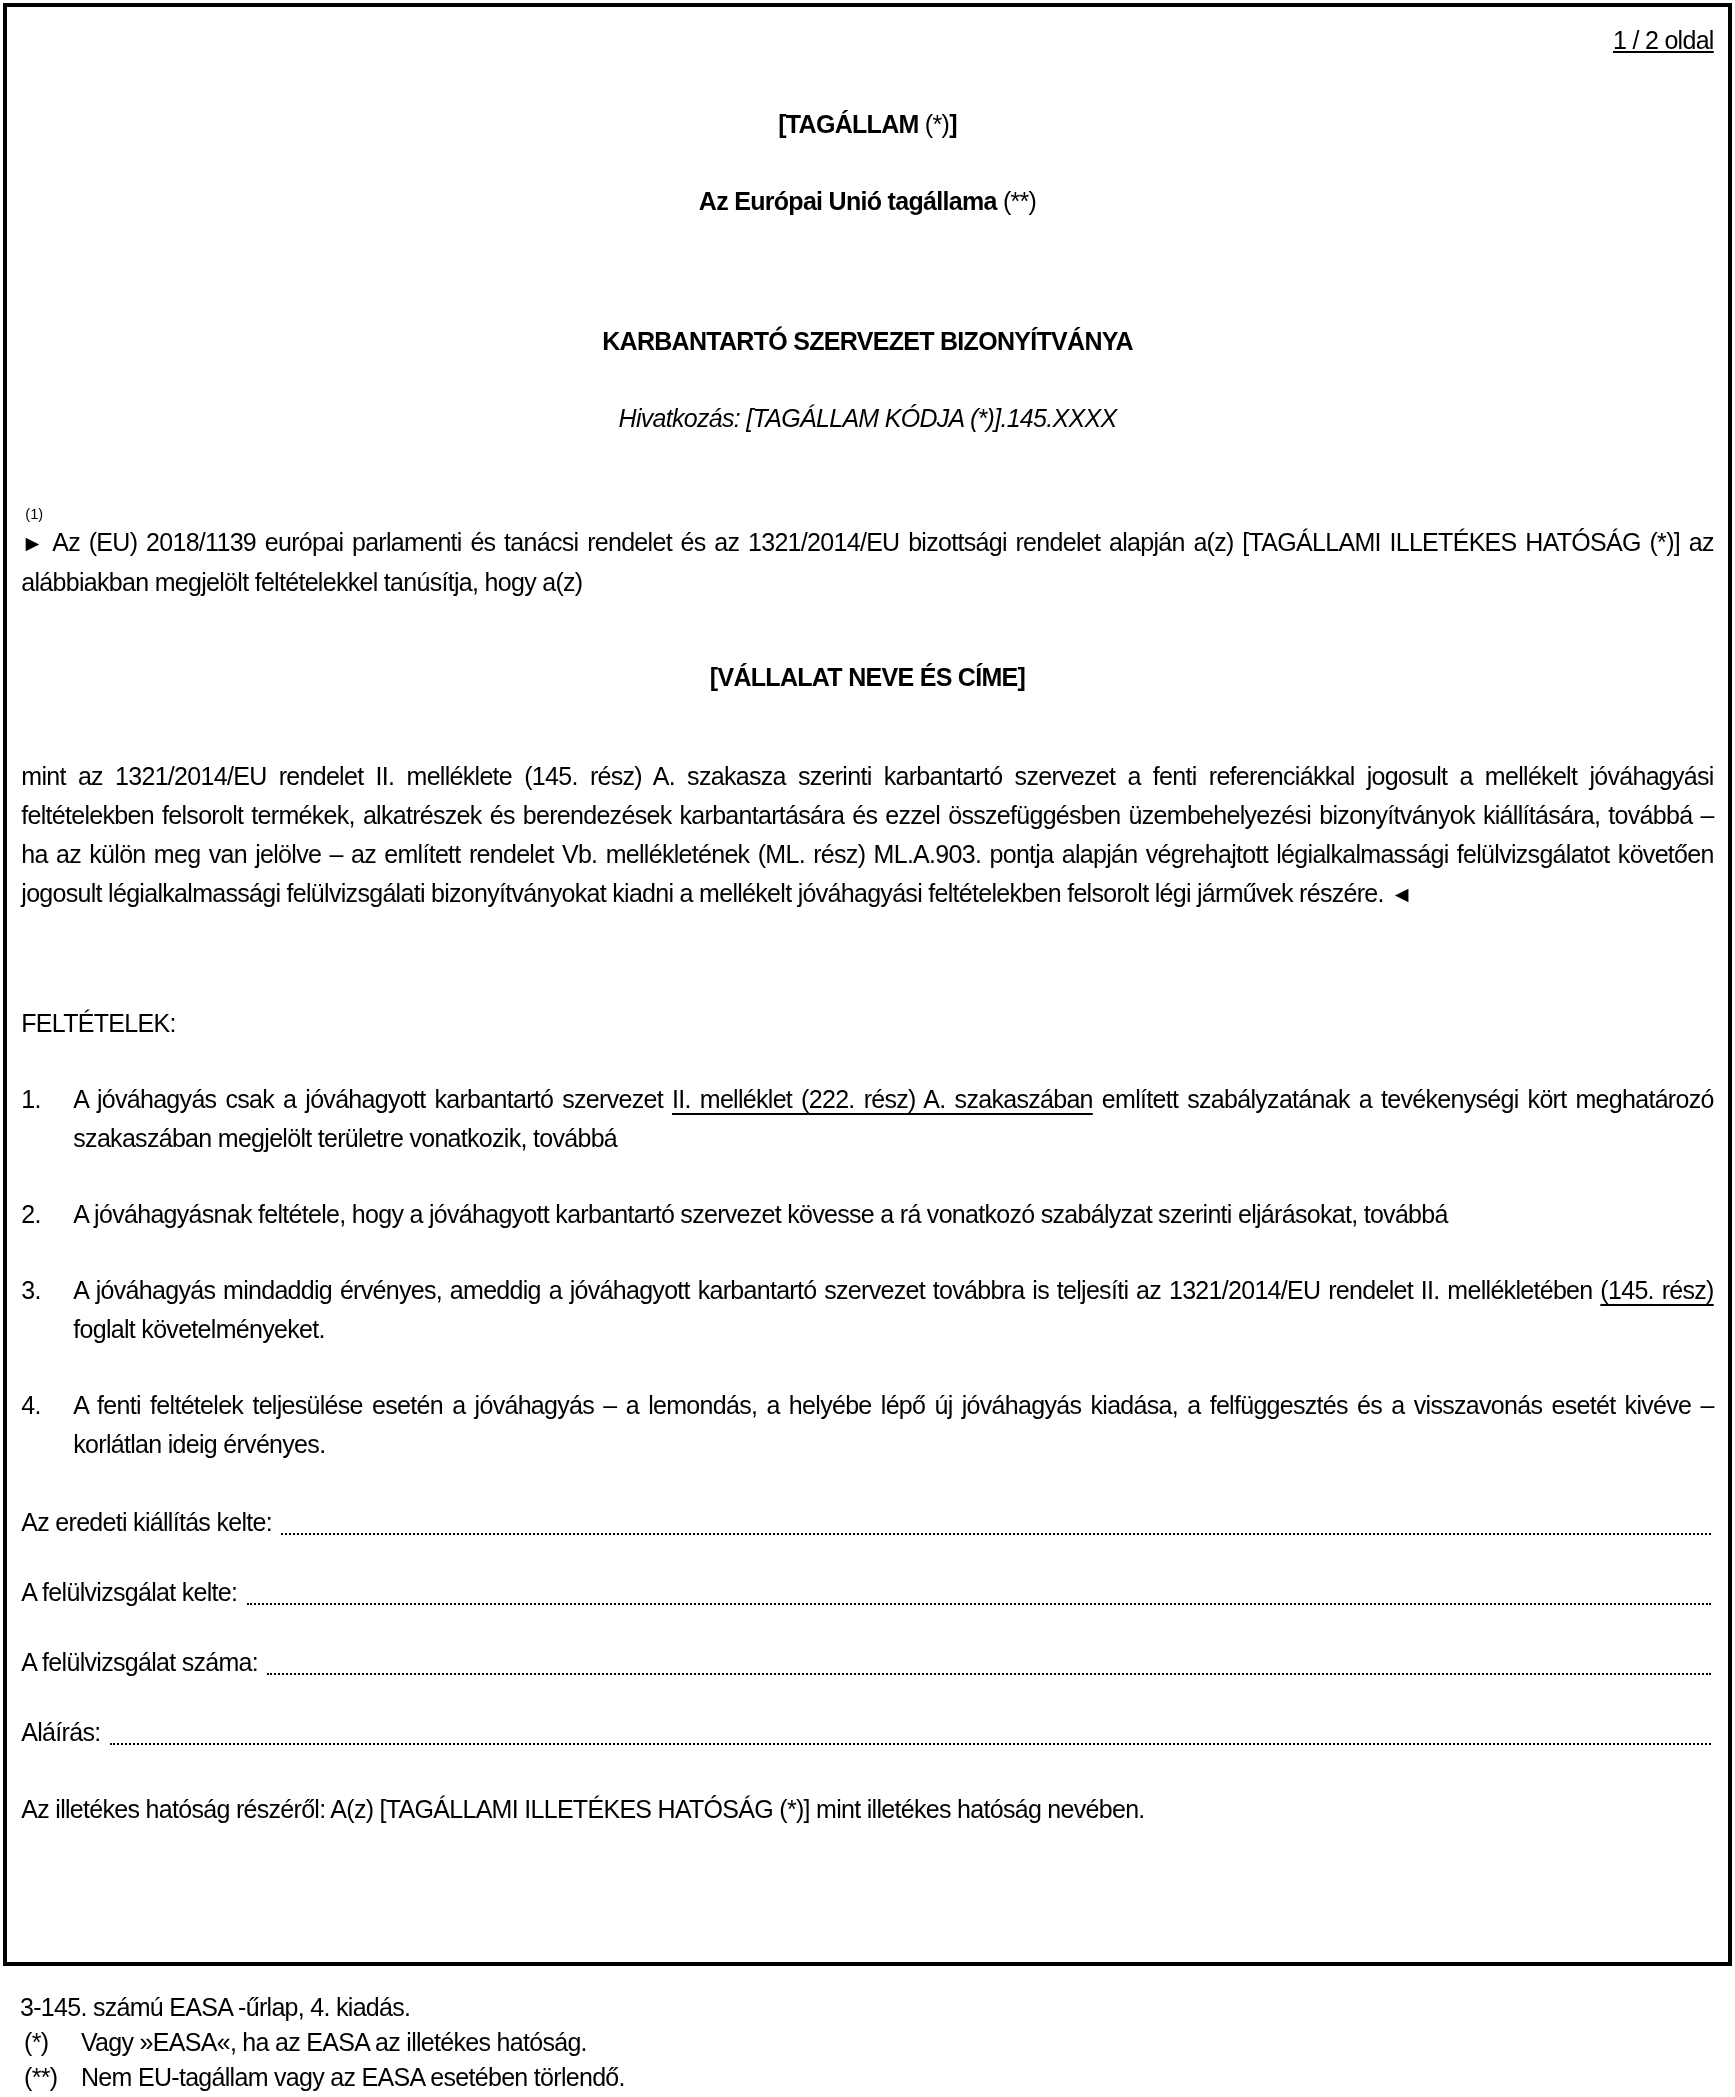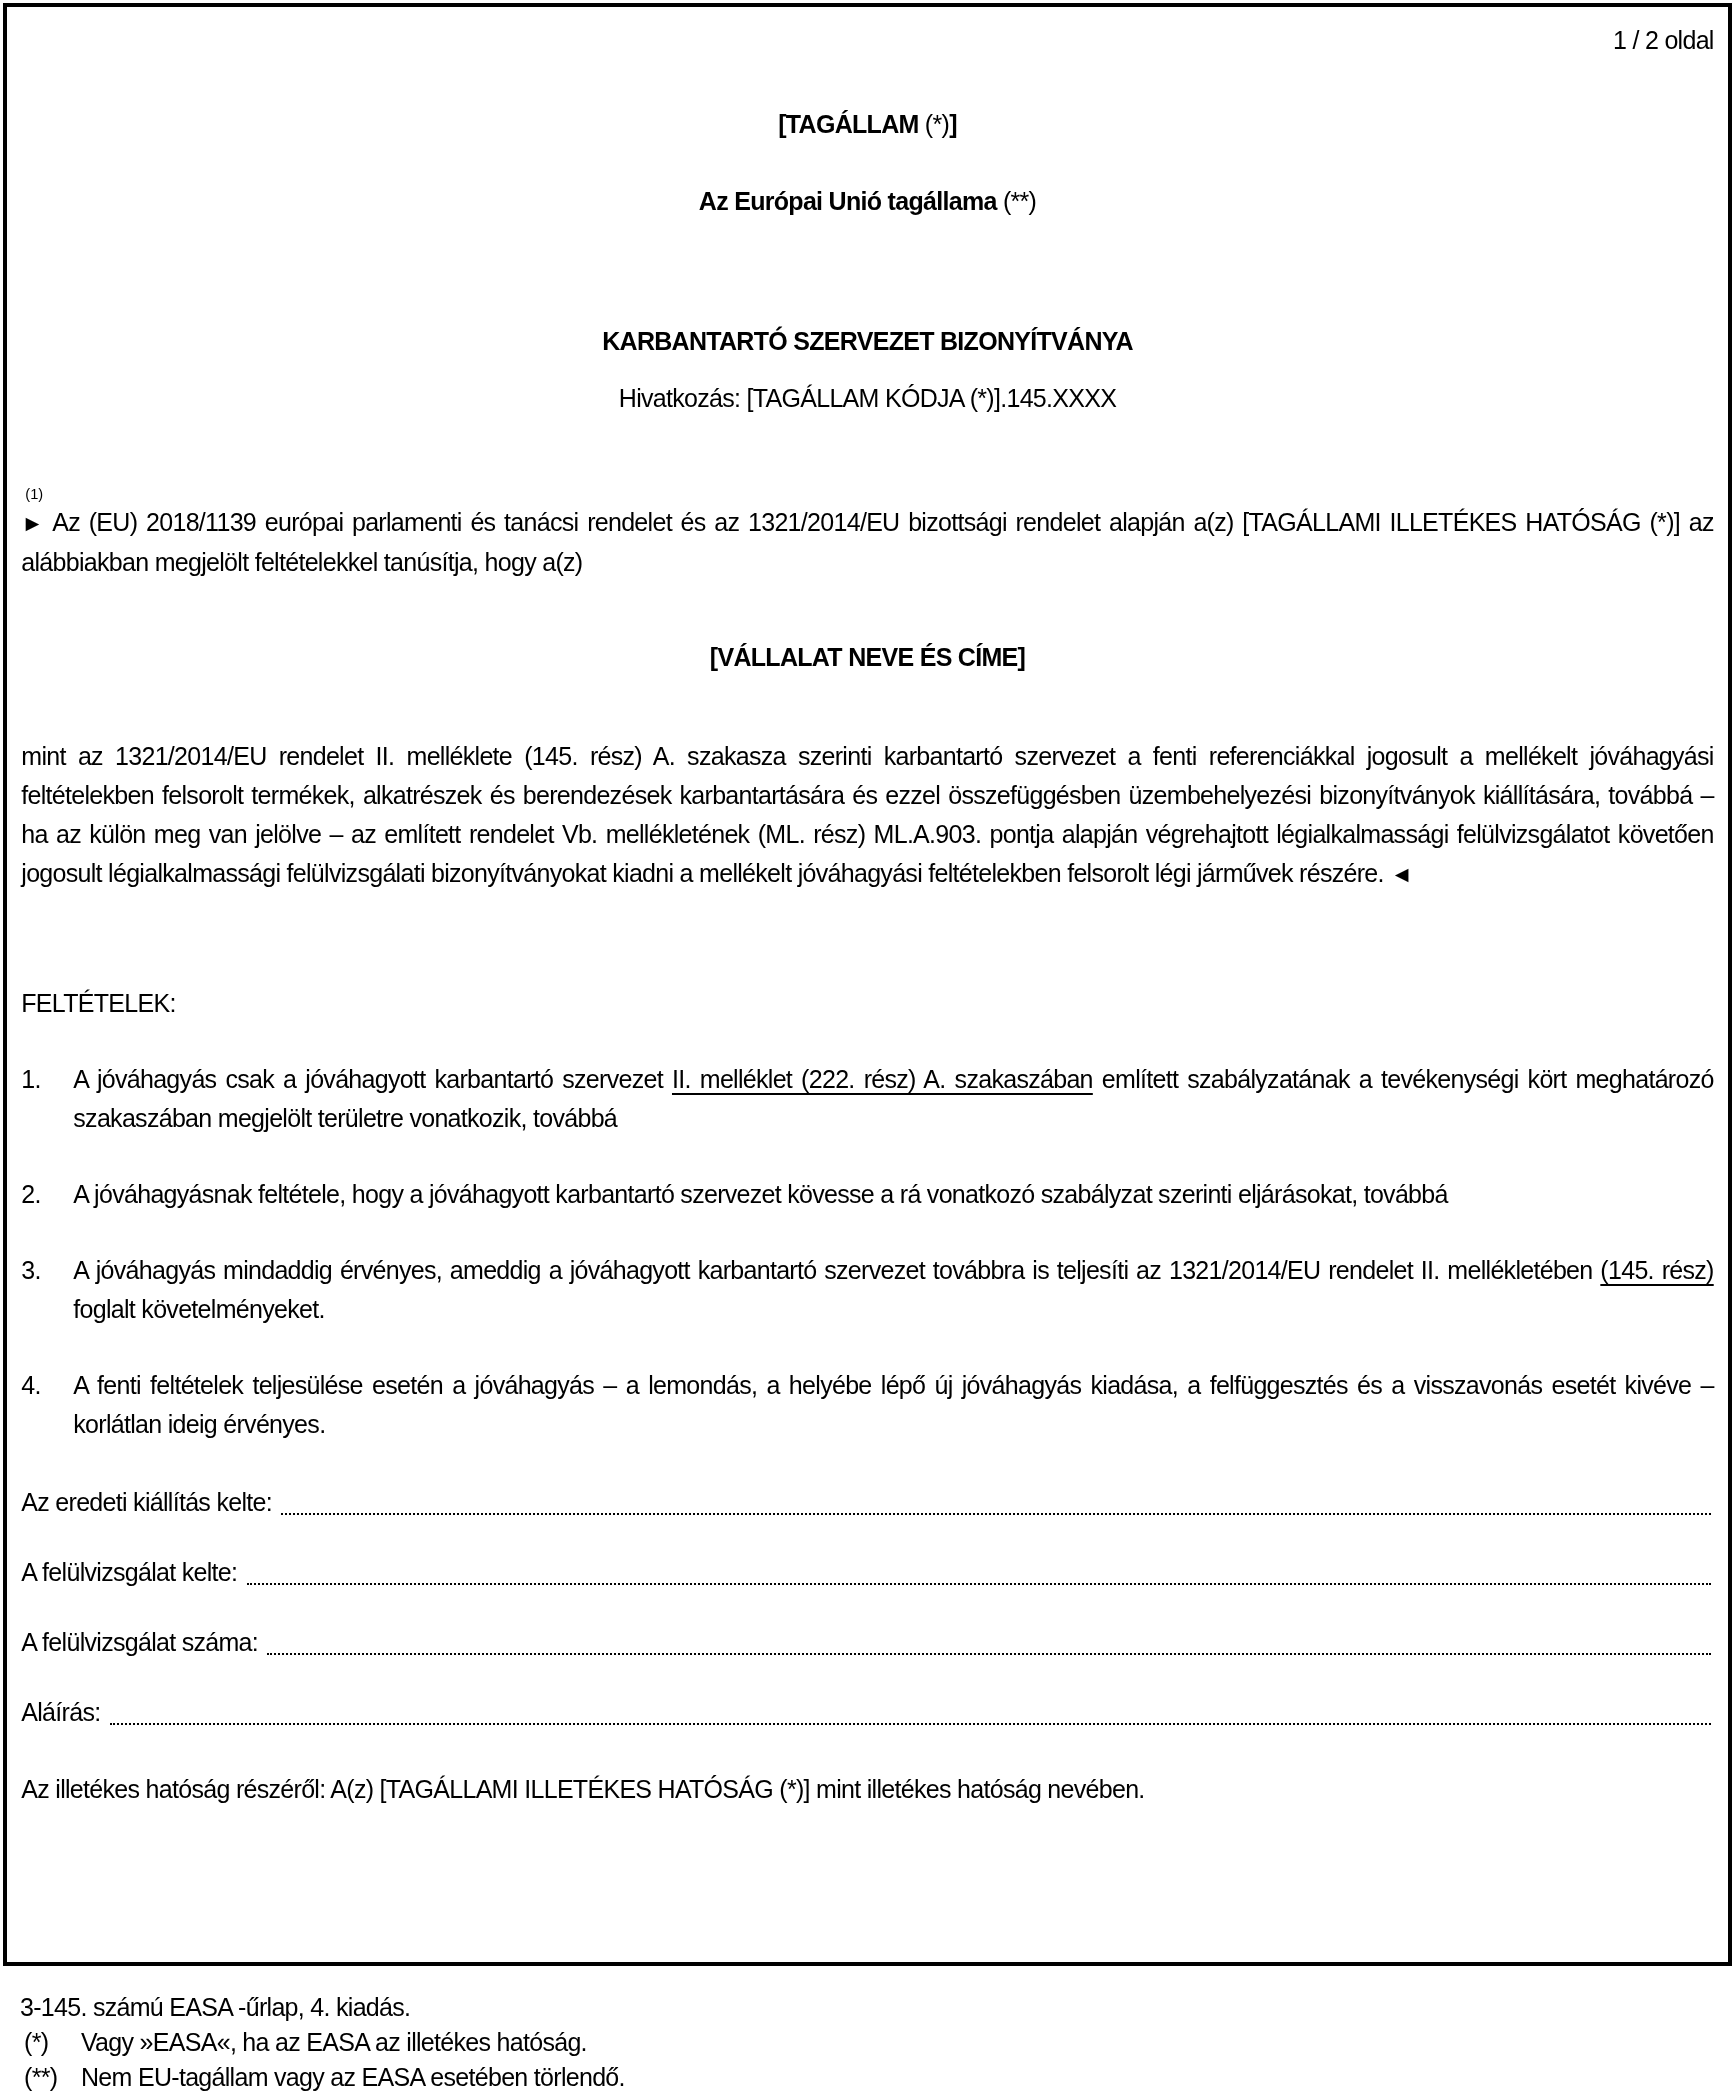--- a/index.html
+++ b/index.html
@@ -17,29 +17,29 @@
   }
   .frame {
     position: absolute;
     top: 2.7px; left: 2.7px; right: 2.7px;
     height: 1963px;
     border: 4px solid #000000;
     box-sizing: border-box;
     padding: 14.6px 14.6px 0 14.6px;
     overflow: hidden;
   }
-  .right  { text-align: right; }
+  .right  { text-align: right; text-decoration: underline; }
   .center { text-align: center; }
   .bold   { font-weight: bold; }
   .just   { text-align: justify; }
 
   .ms-heading   { margin-top: 45px; }
   .eu-heading   { margin-top: 38px; }
   .cert-title   { margin-top: 101px; }
-  .reference    { margin-top: 18px; }
+  .reference    { margin-top: 38px; font-style: italic; }
   .intro        { margin-top: 85px; }
   .company      { margin-top: 56px; }
   .body-par     { margin-top: 60px; }
   .cond-head    { margin-top: 90px; }
 
   .note-weight  { font-weight: normal; }
 
   .amend {
     position: relative;
     display: inline-block;

